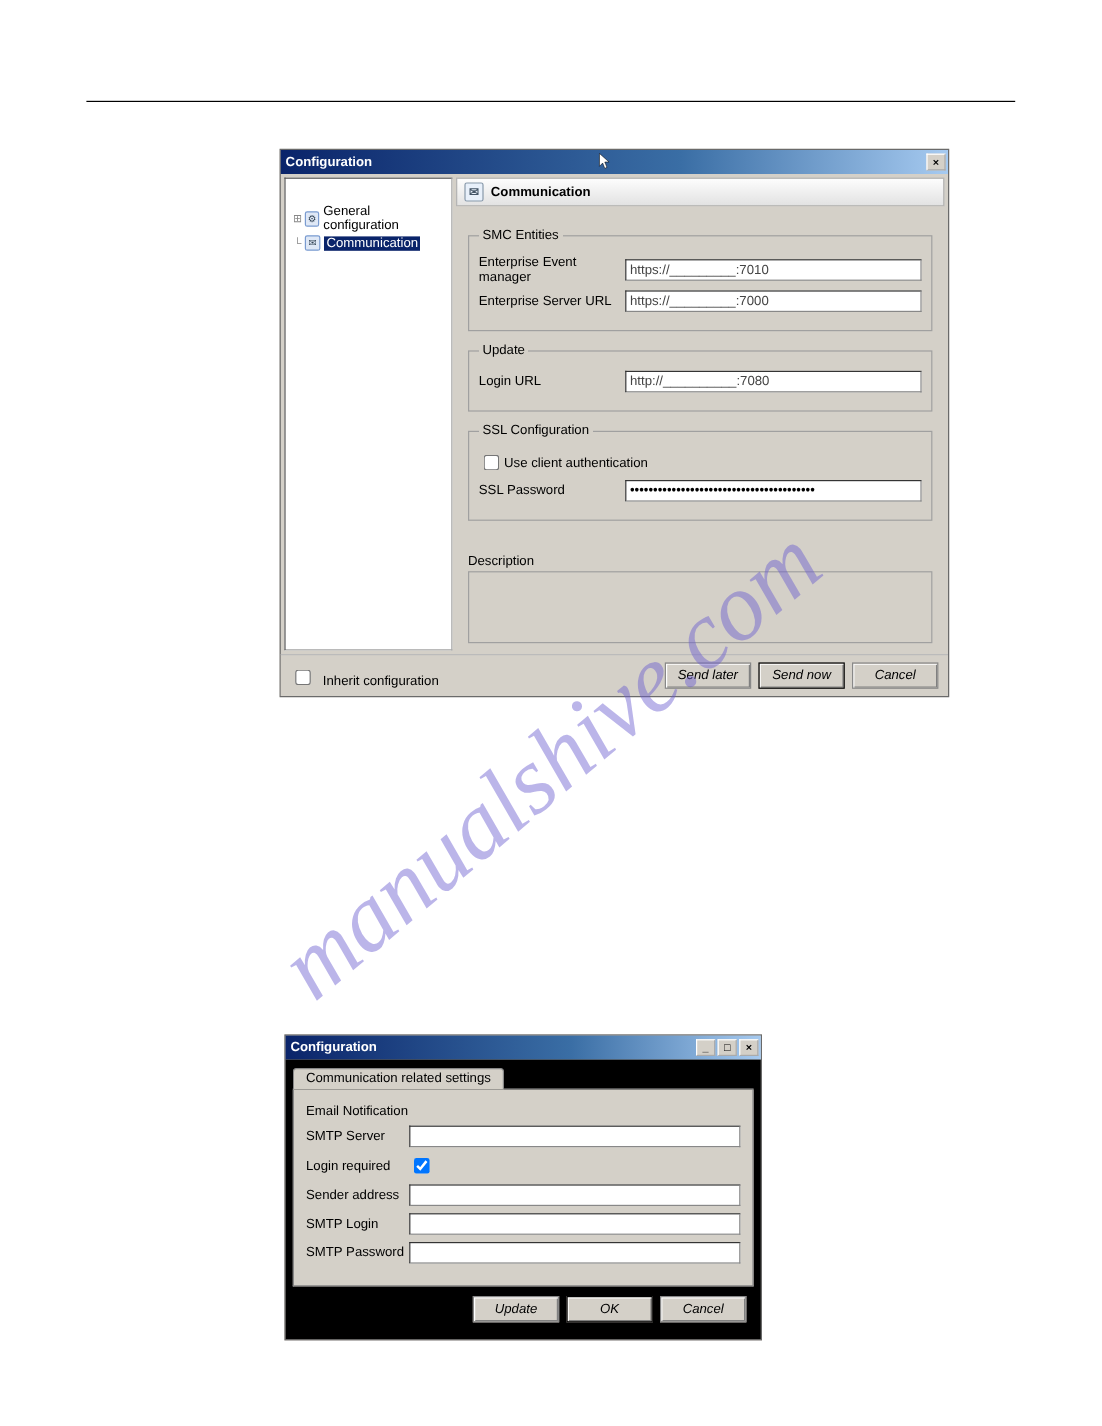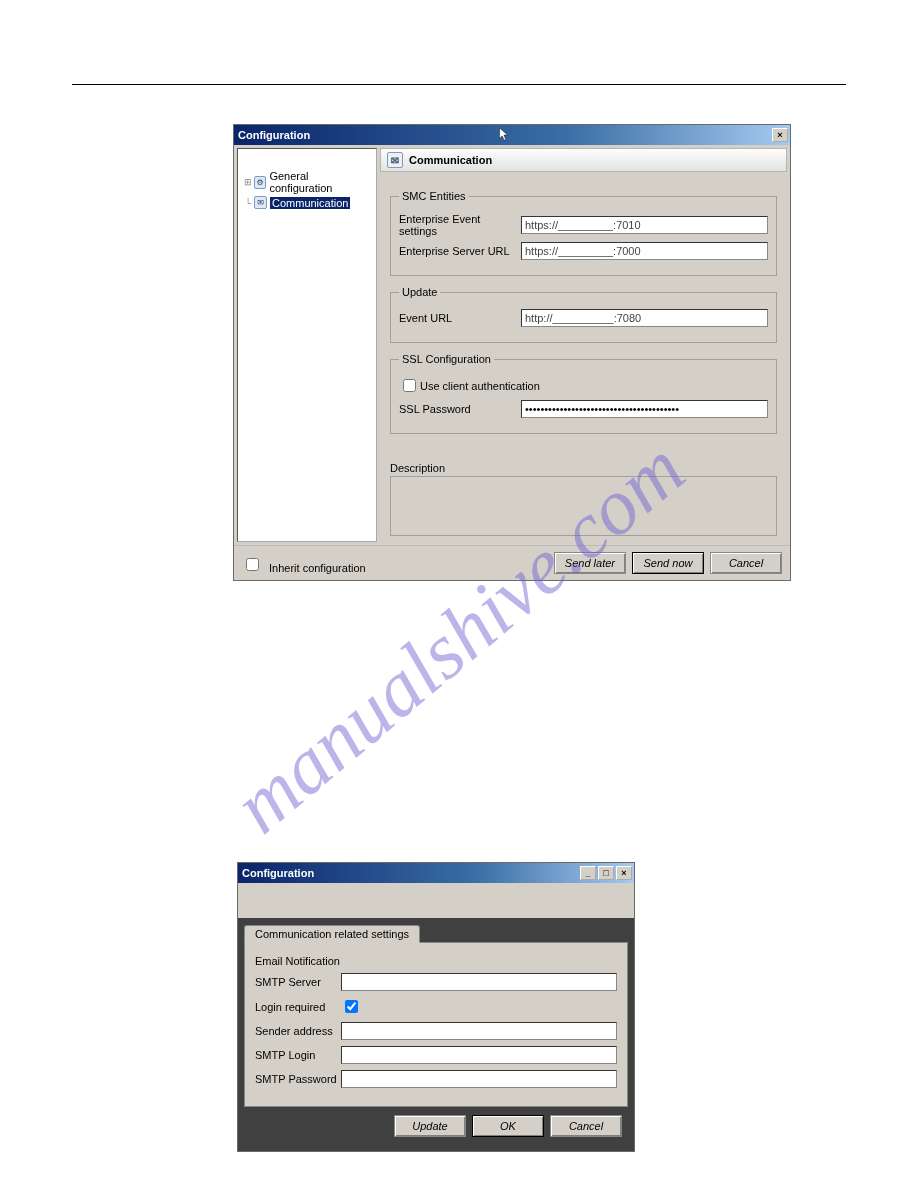--- a/index.html
+++ b/index.html
@@ -115,21 +115,21 @@
   .btn {
     height:22px; min-width:72px; padding:0 10px;
     background:#d4d0c8; border:1px solid #888;
     box-shadow: inset 1px 1px 0 #fff, inset -1px -1px 0 #808080;
     font-size:11px; font-family:inherit; cursor:pointer;font-style:italic;
   }
   .btn.default { border:1px solid #000; }
 
   
   .win2-wrap { position: absolute; left: 237px; top: 862px; width: 398px; }
-  .win2-body { padding:6px; background:#404040;margin-top:35px; }
+  .win2-body { padding:6px; background:#000000; }
   .tabstrip { display:flex; border-bottom:1px solid #888; }
   .tab {
     padding:2px 10px;
     background:#d4d0c8;
     border:1px solid #888; border-bottom:none;
     border-radius:3px 3px 0 0;
     position:relative; top:1px;
     font-size:11px;
     cursor:pointer;
   }
@@ -180,33 +180,33 @@
       <div class="main-pane">
         <div class="hdr-bar">
           <span class="hdr-icon">✉</span>
           <span>Communication</span>
         </div>
         <div class="content">
 
           <fieldset>
             <legend>SMC Entities</legend>
             <div class="frow">
-              <span class="flabel">Enterprise Event settings</span>
+              <span class="flabel">Enterprise Event manager</span>
               <input class="finput wghost" value="https://_________:7010" style="">
             </div>
             <div class="frow">
               <span class="flabel">Enterprise Server URL</span>
               <input class="finput wghost" value="https://_________:7000" style="">
             </div>
           </fieldset>
 
           <fieldset>
             <legend>Update</legend>
             <div class="frow">
-              <span class="flabel">Event URL</span>
+              <span class="flabel">Login URL</span>
               <input class="finput wghost" value="http://__________:7080" style="">
             </div>
           </fieldset>
 
           <fieldset>
             <legend>SSL Configuration</legend>
             <div class="frow">
               <input type="checkbox" class="chk" style="">
               <span>Use client authentication</span>
             </div>

